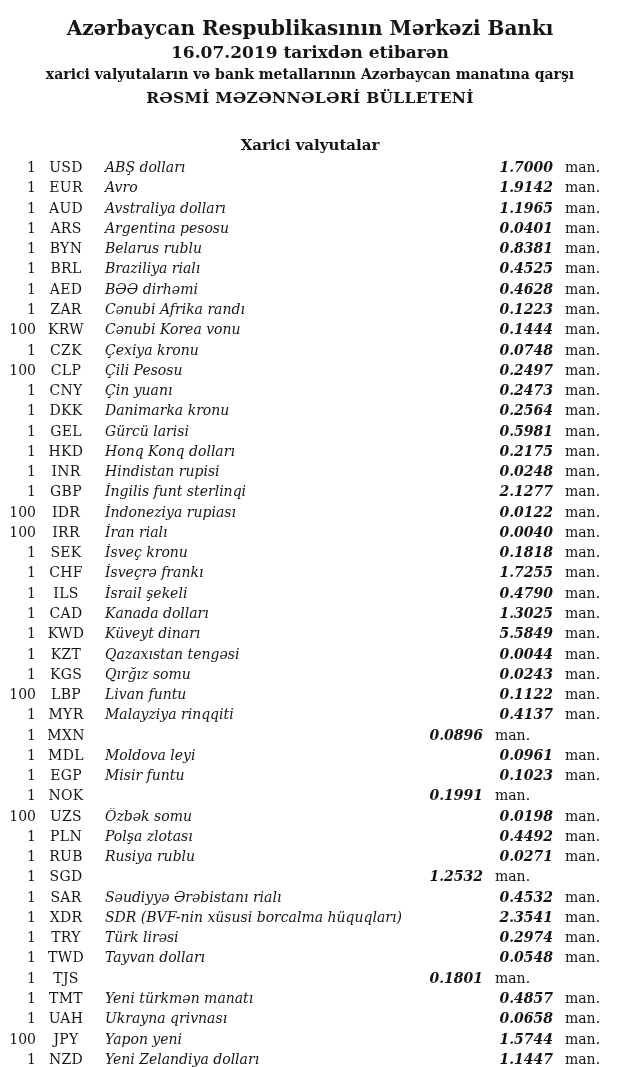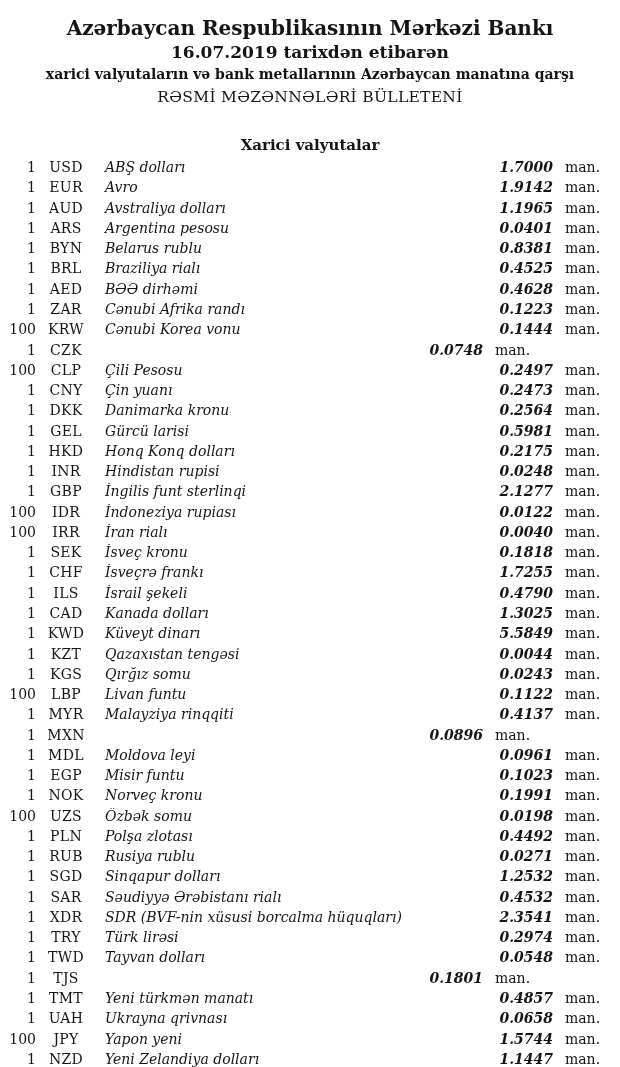--- a/index.html
+++ b/index.html
@@ -9,21 +9,21 @@
     font-family: "DejaVu Serif", "Liberation Serif", serif;
     overflow: hidden;
   }
   .page { padding-top: 6px; }
 
   
   .hdr { text-align: center; margin-top: 9px; }
   .hdr-title    { font-size: 20px; font-weight: bold; line-height: 26px; margin: 0; }
   .hdr-date     { font-size: 17px; font-weight: bold; line-height: 22px; }
   .hdr-subtitle { font-size: 14px; font-weight: bold; line-height: 23px; }
-  .hdr-bulletin { font-size: 15.5px; font-weight: normal; line-height: 23px; letter-spacing: 0.3px; }
+  .hdr-bulletin { font-size: 15.5px; font-weight: bold; line-height: 23px; letter-spacing: 0.3px; }
 
   .section-title {
     font-size: 15px; font-weight: bold; text-align: center;
     line-height: 20px; margin: 26px 0 0 0;
   }
 
   
   .rates { margin-top: 2px; }
   .row {
     display: grid;
@@ -113,20 +113,21 @@
       <div class="row">
         <span class="qty">100</span>
         <span class="code">KRW</span>
         <span class="name">Cənubi Korea vonu</span>
         <span class="rate">0.1444</span>
         <span class="unit">man.</span>
       </div>
       <div class="row">
         <span class="qty">1</span>
         <span class="code">CZK</span>
+        <span class="name">Çexiya kronu</span>
         <span class="rate">0.0748</span>
         <span class="unit">man.</span>
       </div>
       <div class="row">
         <span class="qty">100</span>
         <span class="code">CLP</span>
         <span class="name">Çili Pesosu</span>
         <span class="rate">0.2497</span>
         <span class="unit">man.</span>
       </div>
@@ -265,21 +266,20 @@
       <div class="row">
         <span class="qty">1</span>
         <span class="code">EGP</span>
         <span class="name">Misir funtu</span>
         <span class="rate">0.1023</span>
         <span class="unit">man.</span>
       </div>
       <div class="row">
         <span class="qty">1</span>
         <span class="code">NOK</span>
-        <span class="name">Norveç kronu</span>
         <span class="rate">0.1991</span>
         <span class="unit">man.</span>
       </div>
       <div class="row">
         <span class="qty">100</span>
         <span class="code">UZS</span>
         <span class="name">Özbək somu</span>
         <span class="rate">0.0198</span>
         <span class="unit">man.</span>
       </div>
@@ -293,21 +293,20 @@
       <div class="row">
         <span class="qty">1</span>
         <span class="code">RUB</span>
         <span class="name">Rusiya rublu</span>
         <span class="rate">0.0271</span>
         <span class="unit">man.</span>
       </div>
       <div class="row">
         <span class="qty">1</span>
         <span class="code">SGD</span>
-        <span class="name">Sinqapur dolları</span>
         <span class="rate">1.2532</span>
         <span class="unit">man.</span>
       </div>
       <div class="row">
         <span class="qty">1</span>
         <span class="code">SAR</span>
         <span class="name">Səudiyyə Ərəbistanı rialı</span>
         <span class="rate">0.4532</span>
         <span class="unit">man.</span>
       </div>

